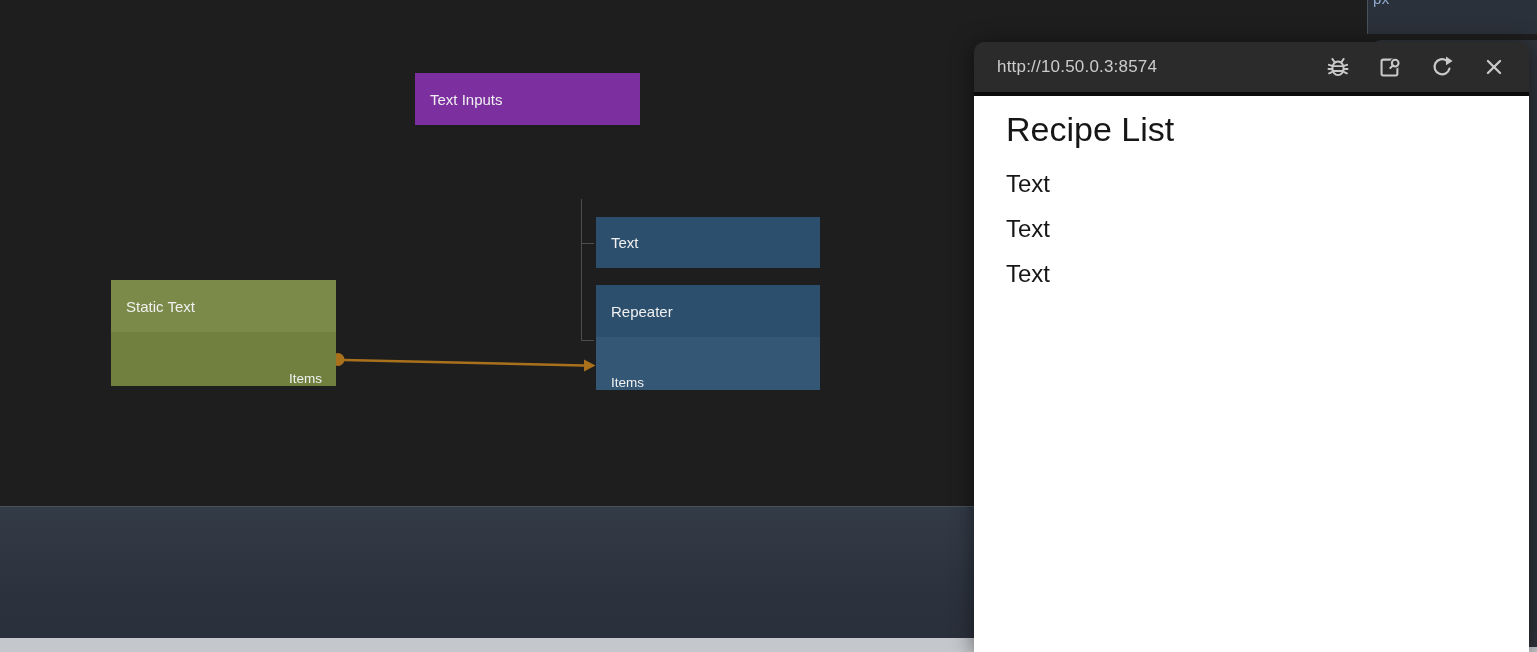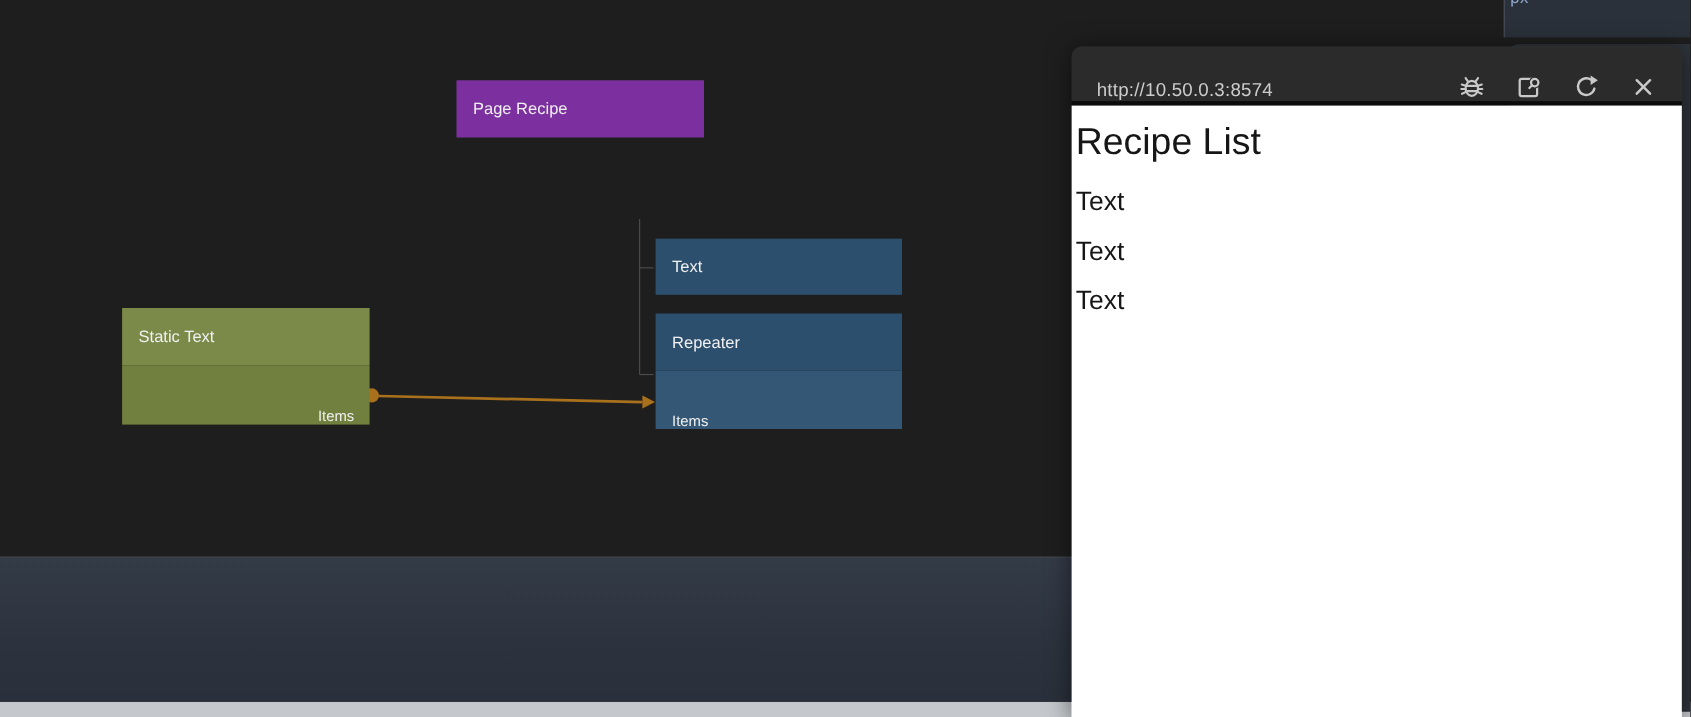--- a/index.html
+++ b/index.html
@@ -60,34 +60,34 @@
 
   
   .preview-window {
     position: absolute; left: 974px; top: 42px; width: 555px; height: 610px;
     border-radius: 10px 10px 0 0; overflow: hidden;
     box-shadow: 0 2px 22px rgba(0,0,0,0.5);
     display: flex; flex-direction: column;
   }
   .titlebar {
     height: 50px; flex: 0 0 50px; background: #2b2b2b;
-    display: flex; align-items: flex-end;
+    display: flex; align-items: center;
   }
   .titlebar .url {
     flex: 1 1 auto; padding-left: 23px;
     font-size: 17px; color: #cccccc; letter-spacing: .2px;
     white-space: nowrap; overflow: hidden;
   }
   .titlebar .icons { display: flex; align-items: center; gap: 26px; padding-right: 22px; }
   .icon-btn { width: 26px; height: 26px; display: flex; align-items: center; justify-content: center; cursor: pointer; }
   .icon-btn svg { width: 26px; height: 26px; }
   .tb-divider { height: 4px; flex: 0 0 4px; background: #0b0b0b; }
   .viewport {
     flex: 1 1 auto; background: #ffffff; color: #1b1b1b;
-    padding-left: 4px; overflow: hidden;
+    padding-left: 32px; overflow: hidden;
   }
   .viewport h1 {
     font-size: 34px; font-weight: 400; margin: 14px 0 12px; color: #161616;
   }
   .viewport .preview-text { font-size: 24px; line-height: 45px; color: #161616; }
 </style>
 </head>
 <body>
 
 <div id="stage">
@@ -108,21 +108,21 @@
 
     <g>
       <circle cx="338" cy="359.5" r="6.5" fill="#aa711d"></circle>
       <line x1="344" y1="360" x2="584" y2="365.5" stroke="#aa711d" stroke-width="2.5"></line>
       <polygon points="584,359.6 595.5,365.5 584,371.4" fill="#aa711d"></polygon>
     </g>
   </svg>
 
   <div class="node n-page-inputs">
     <div class="hdr">
-        <span>Page Recipe</span>
+        <span>Text Inputs</span>
       </div>
   </div>
 
 
   <div class="node n-text">
     <div class="hdr">
         <span>Text</span>
       </div>
   </div>
 

